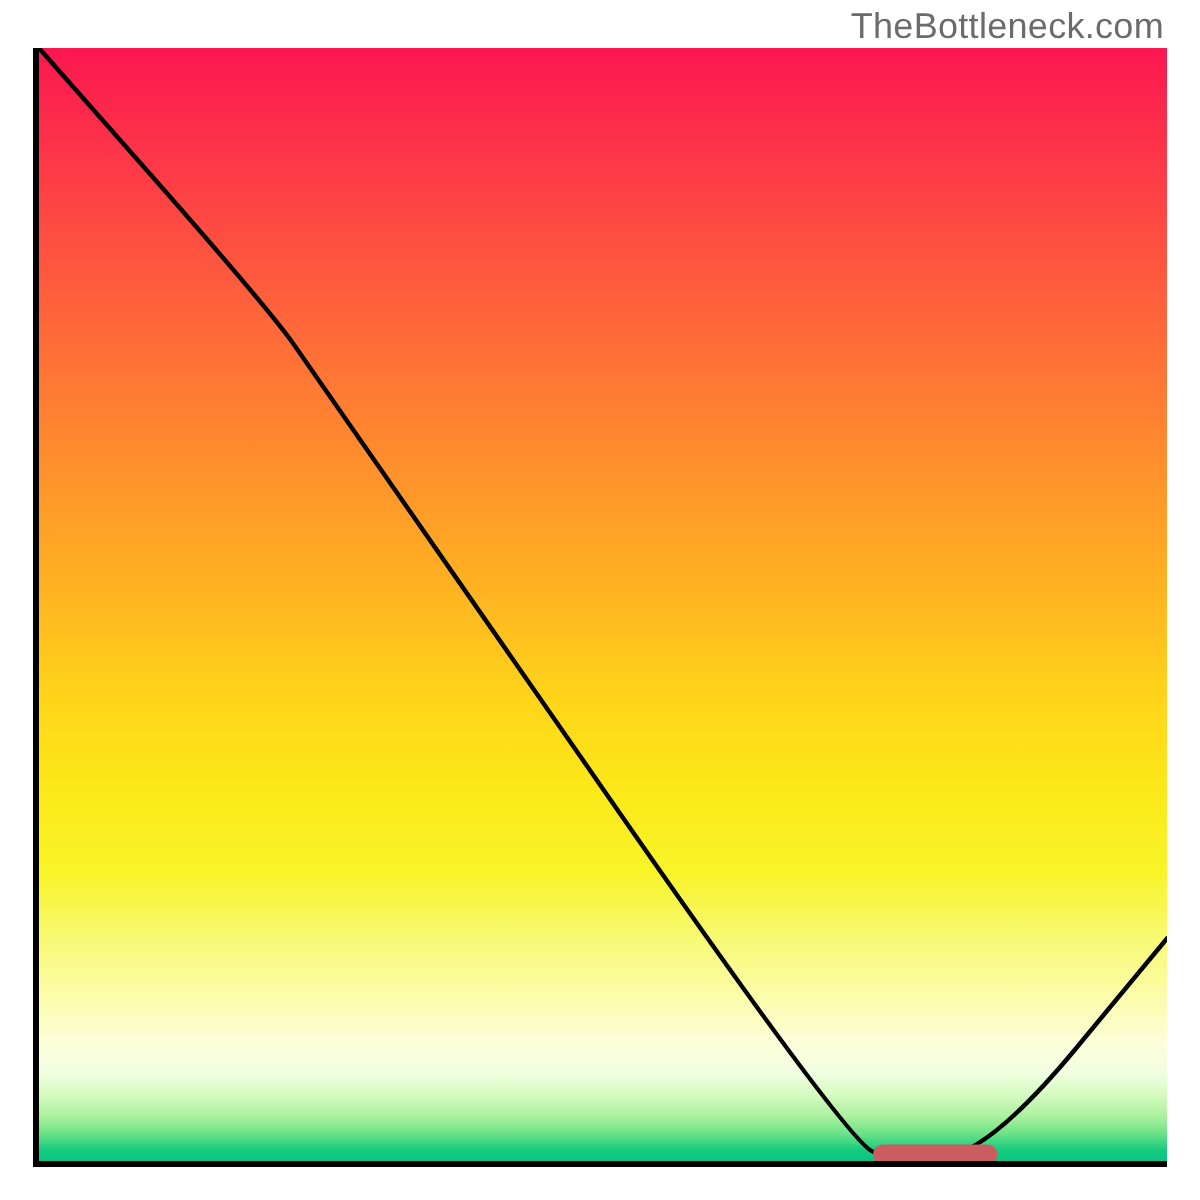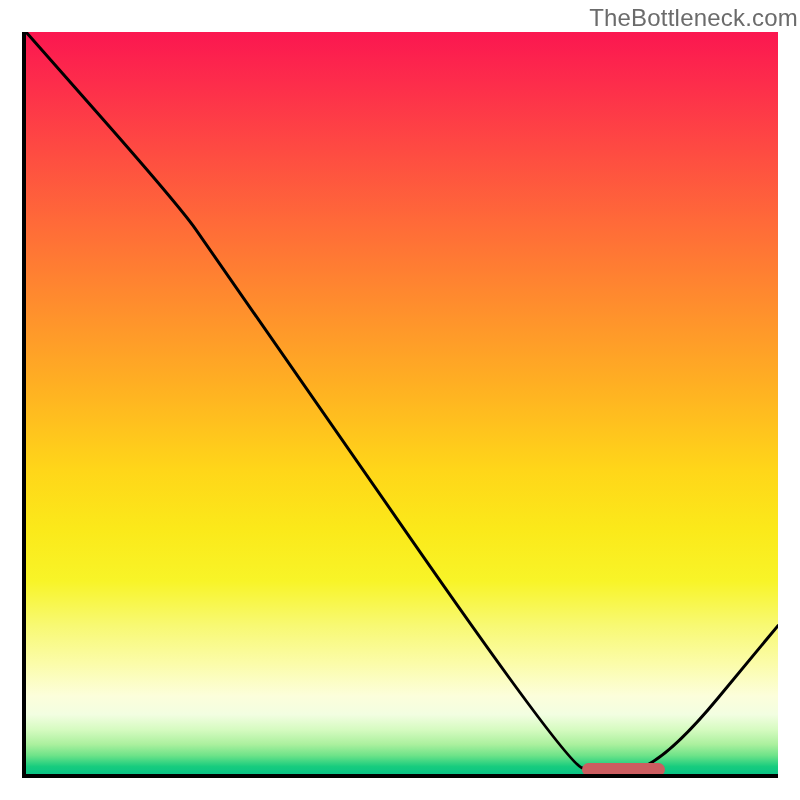--- a/index.html
+++ b/index.html
@@ -5,21 +5,21 @@
   * { margin: 0; padding: 0; box-sizing: border-box; }
   html, body { width: 800px; height: 800px; overflow: hidden; background: #fff; }
   .chart-wrap {
     position: relative;
     width: 800px;
     height: 800px;
   }
   .watermark {
     position: absolute;
     top: 4px;
-    right: 2px;
+    right: 24px;
     font-family: Arial, Helvetica, sans-serif;
     font-size: 24px;
     font-weight: 500;
     color: #6b6b6b;
     letter-spacing: 0.2px;
     z-index: 10;
     user-select: none;
   }
   .plot-area {
     position: absolute;

